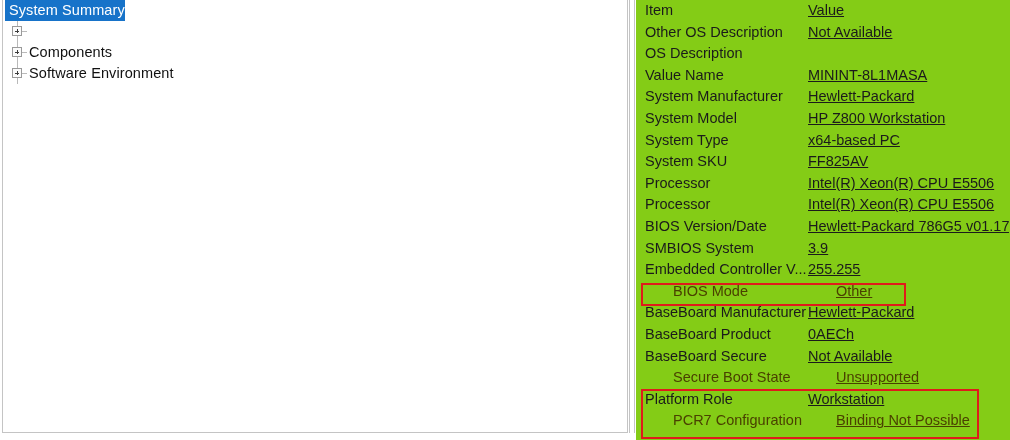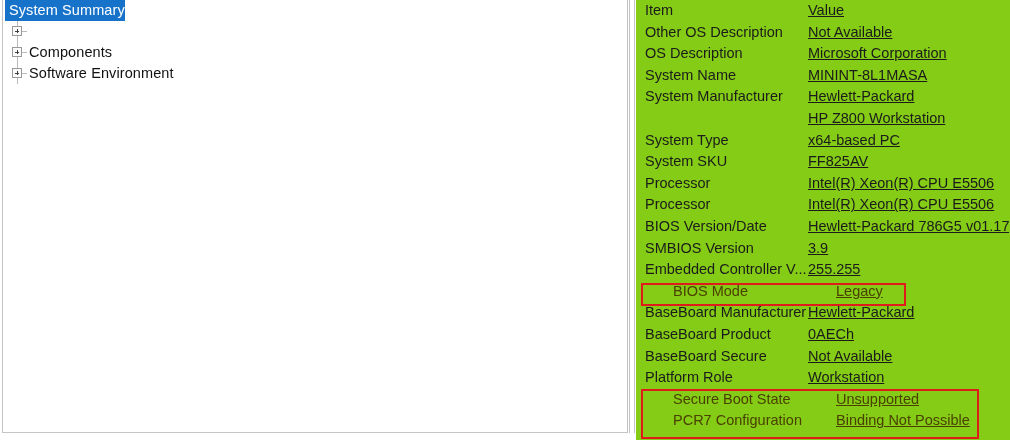--- a/index.html
+++ b/index.html
@@ -243,31 +243,31 @@
         <span class="item">Item</span>
         <span class="value">Value</span>
       </div>
 
     <div class="drow">
           <span class="item">Other OS Description</span>
           <span class="value">Not Available</span>
         </div>
         <div class="drow">
           <span class="item">OS Description</span>
-          <span class="value">Microsoft Corporation</span>
-        </div>
-        <div class="drow">
-          <span class="item">System Name</span>
+        </div>
+        <div class="drow">
+          <span class="item">Value Name</span>
           <span class="value">MININT-8L1MASA</span>
         </div>
         <div class="drow">
           <span class="item">System Manufacturer</span>
           <span class="value">Hewlett-Packard</span>
         </div>
         <div class="drow">
+          <span class="item">System Model</span>
           <span class="value">HP Z800 Workstation</span>
         </div>
         <div class="drow">
           <span class="item">System Type</span>
           <span class="value">x64-based PC</span>
         </div>
         <div class="drow">
           <span class="item">System SKU</span>
           <span class="value">FF825AV</span>
         </div>
@@ -277,51 +277,51 @@
         </div>
         <div class="drow">
           <span class="item">Processor</span>
           <span class="value">Intel(R) Xeon(R) CPU           E5506</span>
         </div>
         <div class="drow">
           <span class="item">BIOS Version/Date</span>
           <span class="value">Hewlett-Packard 786G5 v01.17, 8/</span>
         </div>
         <div class="drow">
-          <span class="item">SMBIOS Version</span>
+          <span class="item">SMBIOS System</span>
           <span class="value">3.9</span>
         </div>
         <div class="drow">
           <span class="item">Embedded Controller V...</span>
           <span class="value">255.255</span>
         </div>
         <div class="drow hl">
           <span class="item">BIOS Mode</span>
-          <span class="value">Legacy</span>
+          <span class="value">Other</span>
         </div>
         <div class="drow">
           <span class="item">BaseBoard Manufacturer</span>
           <span class="value">Hewlett-Packard</span>
         </div>
         <div class="drow">
           <span class="item">BaseBoard Product</span>
           <span class="value">0AECh</span>
         </div>
         <div class="drow">
           <span class="item">BaseBoard Secure</span>
           <span class="value">Not Available</span>
-        </div>
-        <div class="drow">
-          <span class="item">Platform Role</span>
-          <span class="value">Workstation</span>
         </div>
         <div class="drow hl">
           <span class="item">Secure Boot State</span>
           <span class="value">Unsupported</span>
         </div>
+        <div class="drow">
+          <span class="item">Platform Role</span>
+          <span class="value">Workstation</span>
+        </div>
         <div class="drow hl">
           <span class="item">PCR7 Configuration</span>
           <span class="value">Binding Not Possible</span>
         </div>
       </div>
   </div>
 
   <div class="redbox" id="redbox-bios"></div>
   <div class="redbox" id="redbox-secureboot"></div>
 

